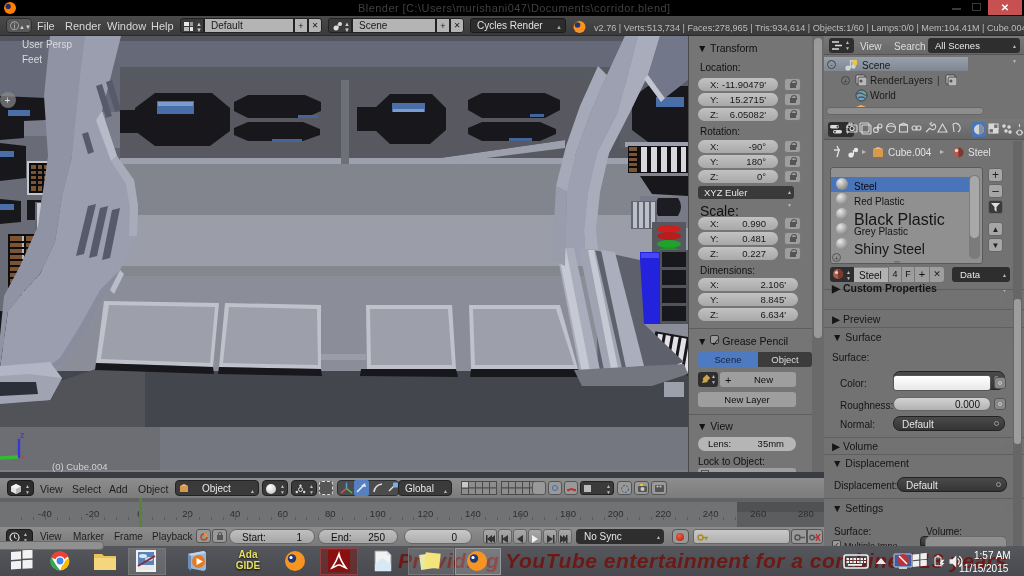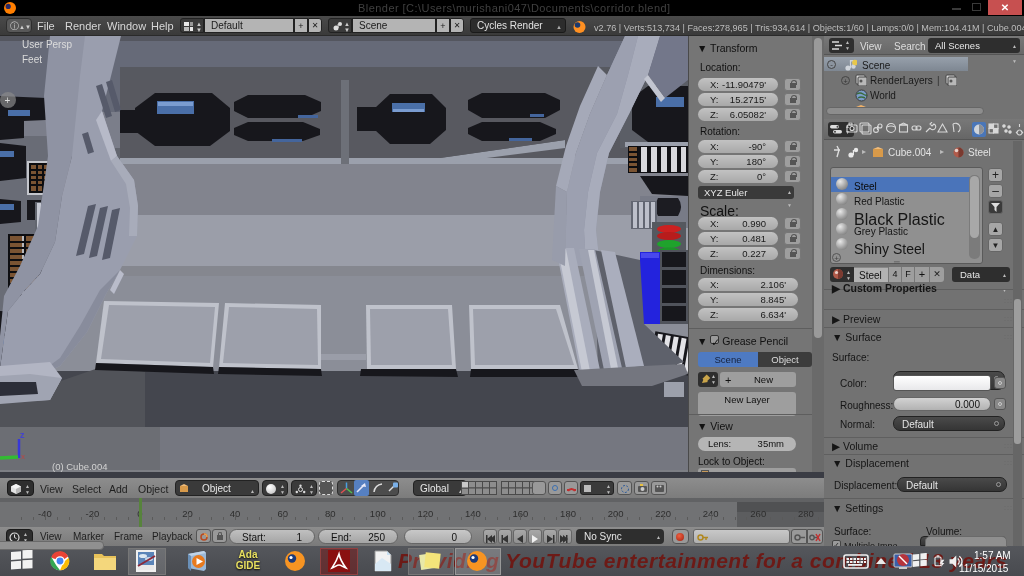--- a/index.html
+++ b/index.html
@@ -331,21 +331,21 @@
   <div class="abs" style="left:9px;top:316px;width:60px;height:15px;background:#4e7ac2;border-radius:3px 0 0 3px;color:#16213a;font-size:9.5px;text-align:center;line-height:15px;">Scene</div>
   <div class="abs" style="left:69px;top:316px;width:54px;height:15px;background:#3c3c3c;border-radius:0 3px 3px 0;color:#ddd;font-size:9.5px;text-align:center;line-height:15px;">Object</div>
   <div class="abs" style="left:9px;top:336px;width:20px;height:15px;background:#2e2e2e;border-radius:3px;">
     <svg width="12" height="12" style="position:absolute;left:2px;top:1px">
           <polygon points="2,10 4,5 8,9" fill="#caa54a"></polygon>
           <rect x="4" y="2" width="5" height="6" fill="#caa54a" transform="rotate(45 6 5)"></rect>
         </svg>
     <div class="abs" style="left:13px;top:1px;color:#bbb;font-size:5px;">▲<br>▼</div>
   </div>
   <div class="abs" style="left:31px;top:336px;width:76px;height:15px;background:#9e9e9e;border-radius:3px;color:#111;font-size:9.5px;line-height:15px;"><span style="position:absolute;left:5px;top:1px;font-size:11px;">+</span><span style="margin-left:34px;">New</span></div>
-  <div class="abs" style="left:9px;top:356px;width:98px;height:24px;background:#9e9e9e;border-radius:3px;color:#111;font-size:9.5px;text-align:center;line-height:15px;">New Layer</div>
+  <div class="abs" style="left:9px;top:356px;width:98px;height:15px;background:#9e9e9e;border-radius:3px;color:#111;font-size:9.5px;text-align:center;line-height:15px;">New Layer</div>
   <div class="abs" style="left:0px;top:378px;width:124px;height:1px;background:#5e5e5e;"></div>
   <div class="abs" style="left:8px;top:384px;font-size:10.5px;">▼ View</div>
   <div class="abs" style="left:9px;top:401px;width:98px;height:14px;background:#b5b5b5;border-radius:7px;color:#111;font-size:9.5px;line-height:14px;"><span style="margin-left:10px;">Lens:</span><span style="position:absolute;right:12px;">35mm</span></div>
   <div class="abs" style="left:9px;top:420px;font-size:10px;">Lock to Object:</div>
   <div class="abs" style="left:9px;top:432px;width:98px;height:9px;background:#9e9e9e;border-radius:3px 3px 0 0;">
         <div class="abs" style="left:3px;top:2px;width:8px;height:7px;background:#c89a5a;border:1px solid #555;"></div>
       </div>
 </div>
 
 <div class="abs" style="left:812px;top:36px;width:12px;height:441px;background:#6a6a6a;">
@@ -620,21 +620,21 @@
           <polygon points="10,1 11,5 6,4" fill="#e8e8f8"></polygon>
         </svg>
       </div>
   <svg width="13" height="13" style="position:absolute;left:372px;top:4px">
         <path d="M2 10 Q3 3 10 2" stroke="#ddd" fill="none" stroke-width="1.5"></path>
       </svg>
   <svg width="13" height="13" style="position:absolute;left:386px;top:4px">
         <line x1="3" y1="9" x2="9" y2="3" stroke="#ddd" stroke-width="1.5"></line>
         <rect x="7" y="0.5" width="5" height="5" rx="1" fill="#7ab0e8"></rect>
       </svg>
-  <div class="abs" style="left:413px;top:2px;width:54px;height:16px;background:#3a3a3a;border:1px solid #222;border-radius:4px;color:#e8e8e8;font-size:10px;line-height:16px;padding-left:6px;">Global<span style="position:absolute;right:3px;top:2px;font-size:5px;color:#bbb;">▲<br>▼</span></div>
+  <div class="abs" style="left:398px;top:2px;width:54px;height:16px;background:#3a3a3a;border:1px solid #222;border-radius:4px;color:#e8e8e8;font-size:10px;line-height:16px;padding-left:6px;">Global<span style="position:absolute;right:3px;top:2px;font-size:5px;color:#bbb;">▲<br>▼</span></div>
   <svg width="76" height="14" style="position:absolute;left:461px;top:3px">
     <g fill="#8d8d8d" stroke="#4a4a4a" stroke-width="1">
       <rect x="0.5" y="0.5" width="7" height="6.5"></rect>
           <rect x="7.5" y="0.5" width="7" height="6.5"></rect>
           <rect x="14.5" y="0.5" width="7" height="6.5"></rect>
           <rect x="21.5" y="0.5" width="7" height="6.5"></rect>
           <rect x="28.5" y="0.5" width="7" height="6.5"></rect>
       <rect x="0.5" y="7" width="7" height="6.5"></rect>
           <rect x="7.5" y="7" width="7" height="6.5"></rect>
           <rect x="14.5" y="7" width="7" height="6.5"></rect>

